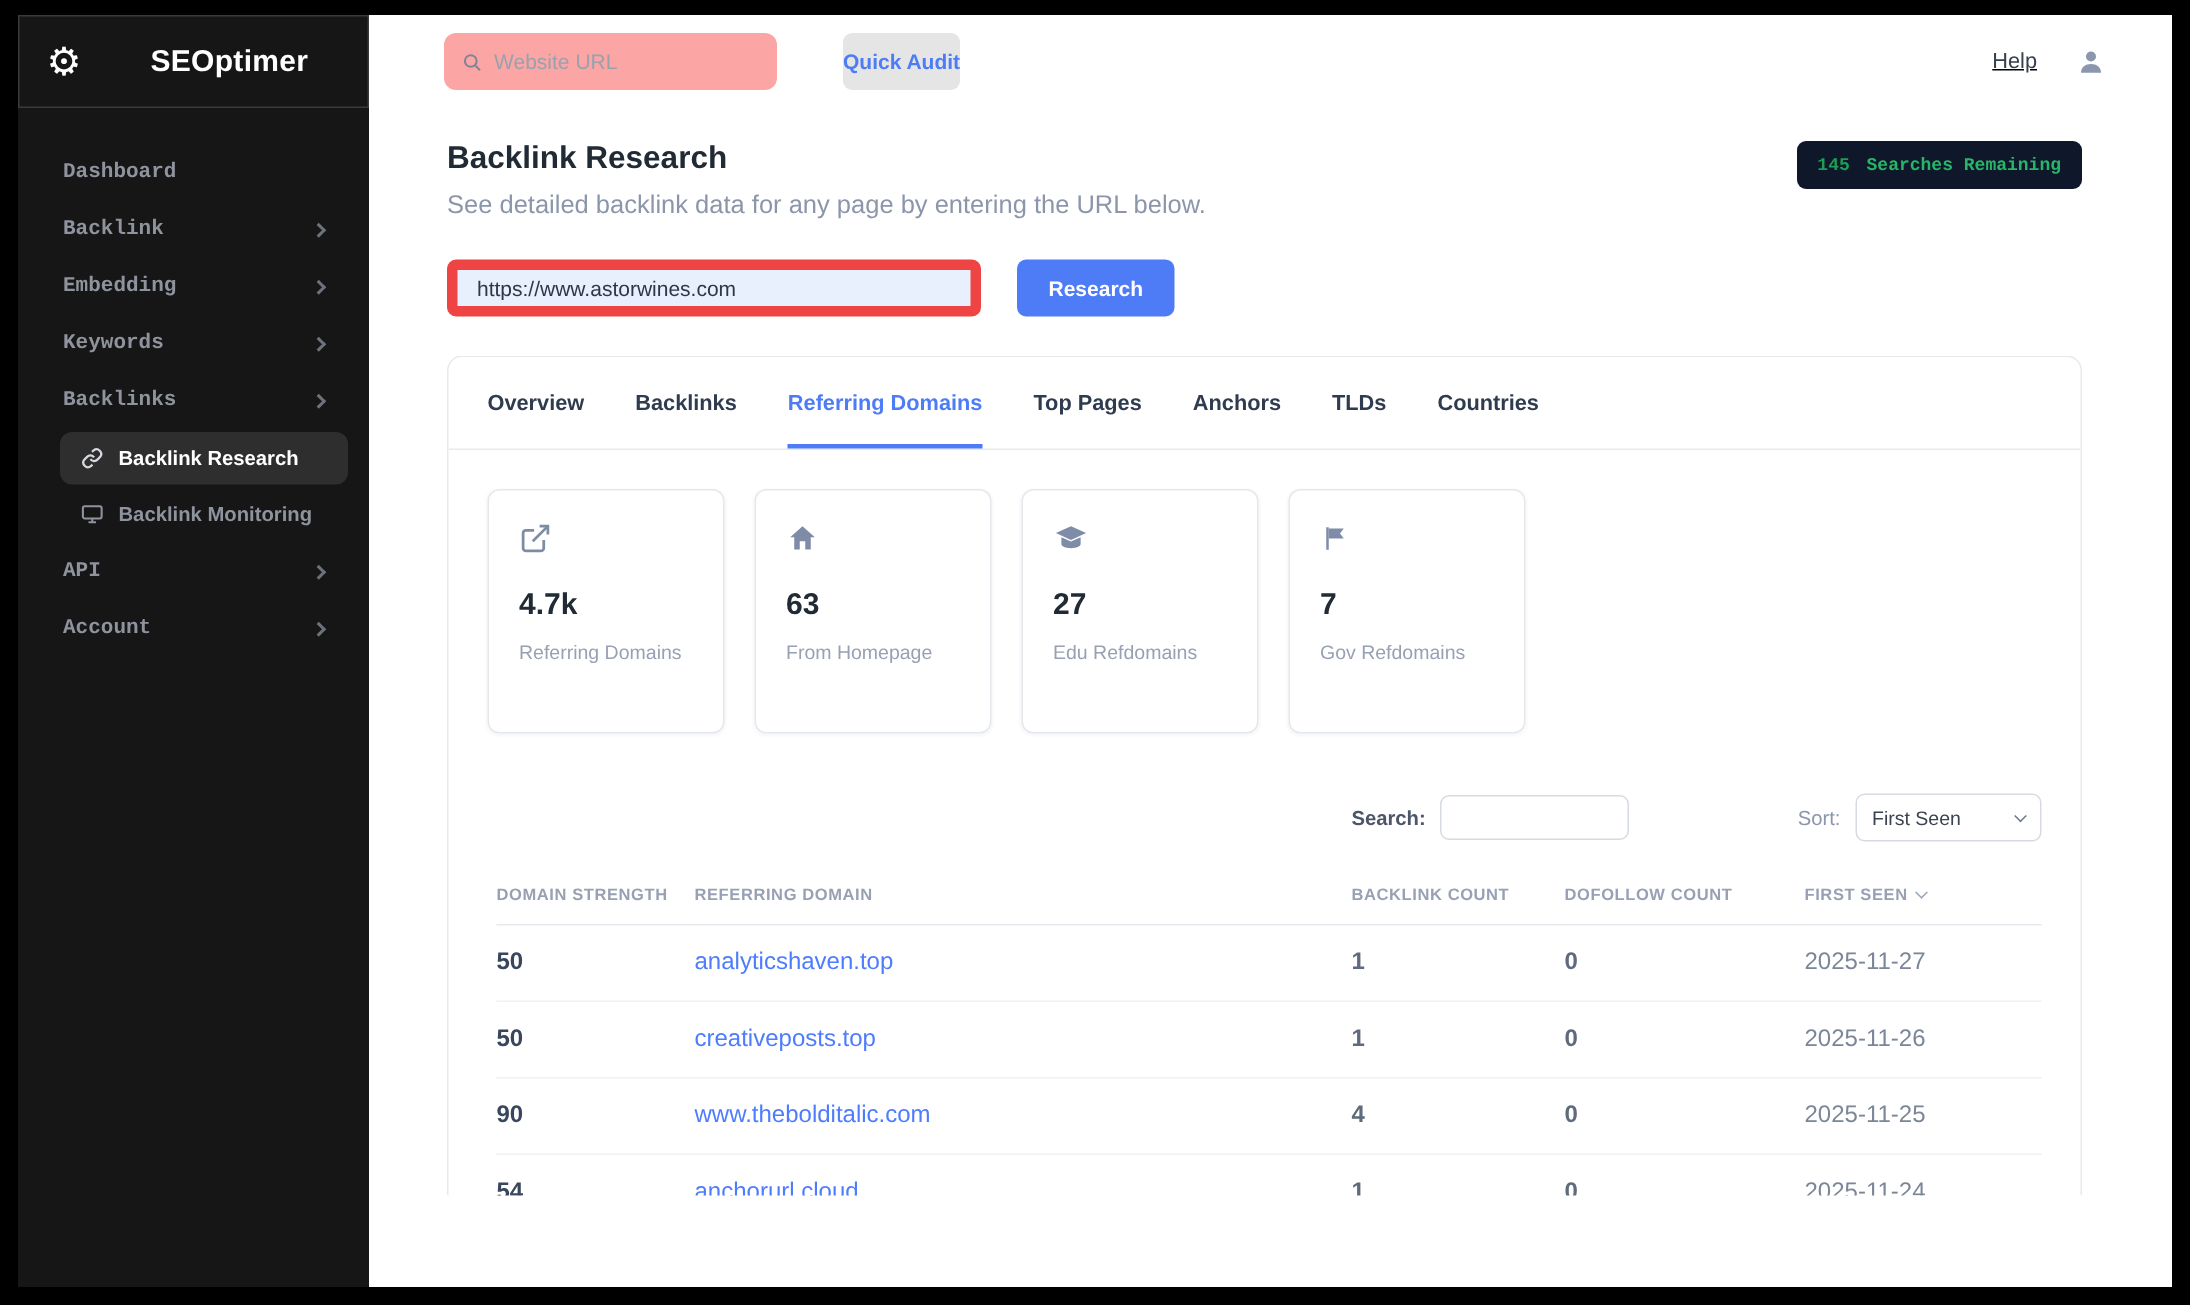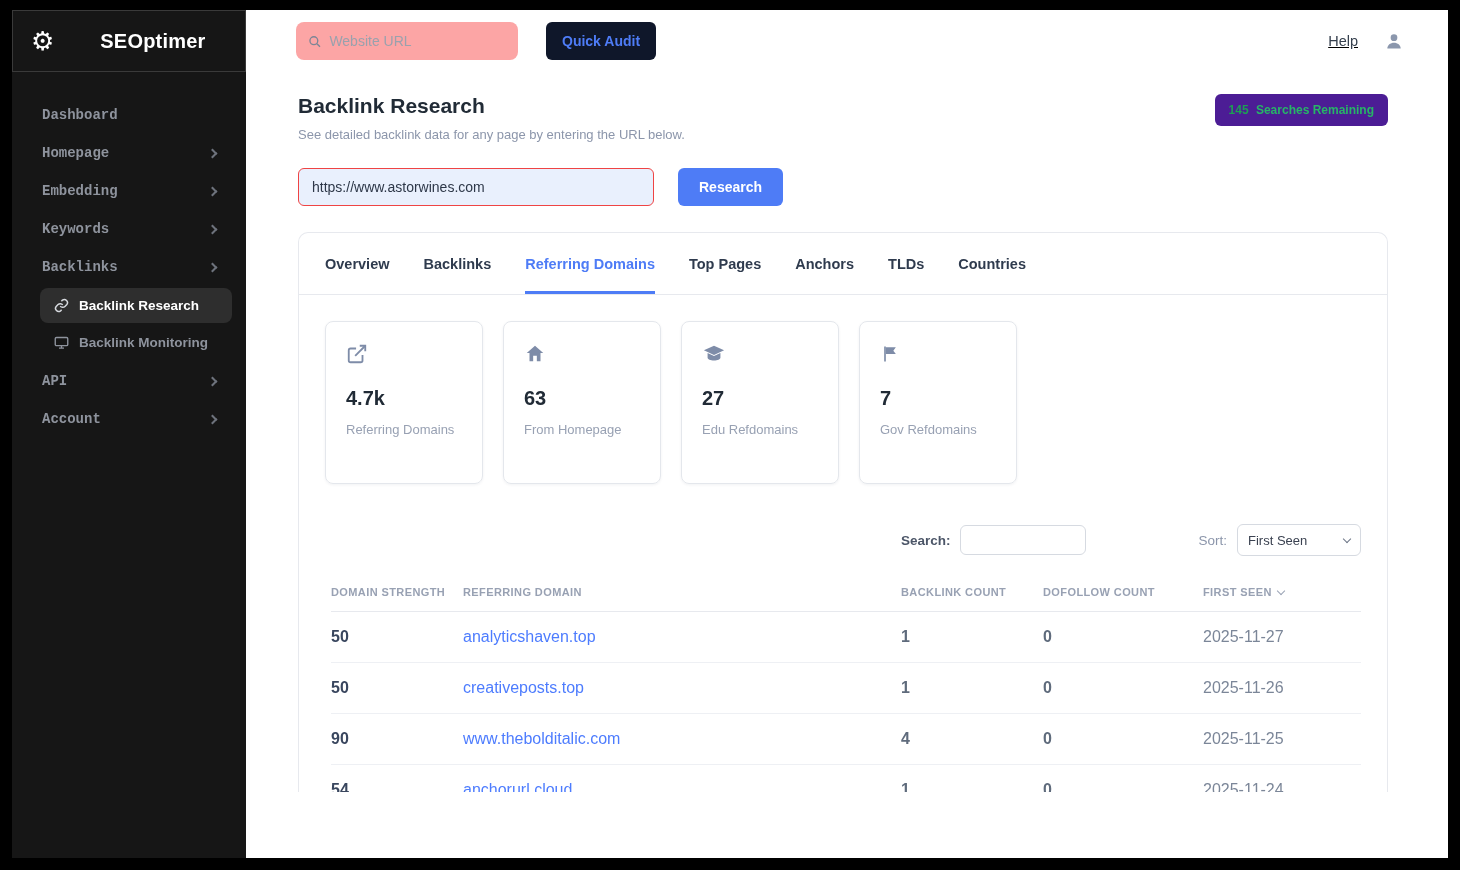--- a/index.html
+++ b/index.html
@@ -17,34 +17,34 @@
   .sub-item { display:flex; align-items:center; gap:10px; padding:10px 14px; margin:2px 0 2px 14px; font-size:13.5px; font-weight:bold; color:#8e939d; border-radius:8px; cursor:pointer; }
   .sub-item.active { background:#2e2e2e; color:#fff; }
   .sub-item svg { flex-shrink:0; }
 
   
   .main { flex:1; background:#fff; overflow:hidden; position:relative; }
   .topbar { display:flex; align-items:center; height:62px; padding:0 44px 0 50px; }
   .url-search { display:flex; align-items:center; gap:8px; width:222px; height:38px; background:#fca5a5; border-radius:8px; padding:0 12px; }
   .url-search input { border:0; outline:0; background:transparent; font-size:14px; color:#3b4251; width:100%; font-family:"Liberation Sans",sans-serif; }
   .url-search input::placeholder { color:#9aa1ad; }
-  .quick-audit { margin-left:28px; background:#0f172a; color:#4e7cf6; font-weight:bold; font-size:14px; border:0; border-radius:6px; padding:11px 16px; cursor:pointer; font-family:"Liberation Sans",sans-serif; }
+  .quick-audit { margin-left:44px; background:#e5e5e5; color:#4e7cf6; font-weight:bold; font-size:14px; border:0; border-radius:6px; padding:11px 0; cursor:pointer; font-family:"Liberation Sans",sans-serif; }
   .topbar-right { margin-left:auto; display:flex; align-items:center; gap:26px;text-decoration:underline; }
   .help-link { font-size:14.5px; color:#36404e; cursor:pointer; }
 
   .content { padding:22px 60px 0 52px; }
   .header-row { display:flex; justify-content:space-between; align-items:flex-start; }
   .page-title { font-size:21px; font-weight:bold; color:#212b36; }
-  .page-subtitle { margin-top:9px; font-size:13px; color:#8c96ab; }
-  .badge { background:#4c1d95; border-radius:6px; padding:9px 14px; font-size:12px; white-space:nowrap; }
+  .page-subtitle { margin-top:9px; font-size:17px; color:#8c96ab; }
+  .badge { background:#0f172a; border-radius:6px; padding:9px 14px; font-size:12px; white-space:nowrap;font-family:Liberation Mono, monospace; }
   .badge .count { color:#1d9e54; font-weight:bold; margin-right:4px; }
   .badge .lbl { color:#27b567; font-weight:bold; }
 
   .research-row { display:flex; align-items:center; margin-top:26px; }
-  .research-input { width:356px; height:38px; background:#e9f0fd; border:1px solid #ef4444; border-radius:6px; padding:0 13px; font-size:14px; color:#2d3748; outline:none; font-family:"Liberation Sans",sans-serif; }
+  .research-input { width:356px; height:38px; background:#e9f0fd; border:7px solid #ef4444; border-radius:6px; padding:0 13px; font-size:14px; color:#2d3748; outline:none; font-family:"Liberation Sans",sans-serif; }
   .research-btn { margin-left:24px; height:38px; background:#4e7cf6; color:#fff; font-weight:bold; font-size:14px; border:0; border-radius:6px; padding:0 21px; cursor:pointer; font-family:"Liberation Sans",sans-serif; }
 
   .panel { margin-top:26px; border:1px solid #e7e9ee; border-radius:10px 10px 0 0; border-bottom:0; height:560px; overflow:hidden; }
   .tabs { display:flex; gap:34px; padding:0 26px; border-bottom:1px solid #e7e9ee; }
   .tab { padding:23px 0 19px; font-size:14.5px; font-weight:bold; color:#2f3b4e; cursor:pointer; border-bottom:3px solid transparent; }
   .tab.active { color:#4e7cf6; border-bottom-color:#4e7cf6; }
 
   .stats-row { display:flex; gap:20px; padding:26px; }
   .stat-card { width:158px; height:163px; border:1px solid #e4e7ec; border-radius:8px; box-shadow:0 1px 3px rgba(20,30,60,.06); padding:21px 20px; }
   .stat-icon { color:#7e8ca8; height:26px; }
@@ -75,21 +75,21 @@
   <aside class="sidebar">
     <div class="logo">
       <span class="logo-icon">⚙</span>
       <span class="logo-text">SEOptimer</span>
     </div>
     <nav>
       <div class="nav-item">
         <span>Dashboard</span>
       </div>
       <div class="nav-item">
-        <span>Homepage</span>
+        <span>Backlink</span>
         <span class="chev"></span>
       </div>
       <div class="nav-item">
         <span>Embedding</span>
         <span class="chev"></span>
       </div>
       <div class="nav-item">
         <span>Keywords</span>
         <span class="chev"></span>
       </div>

